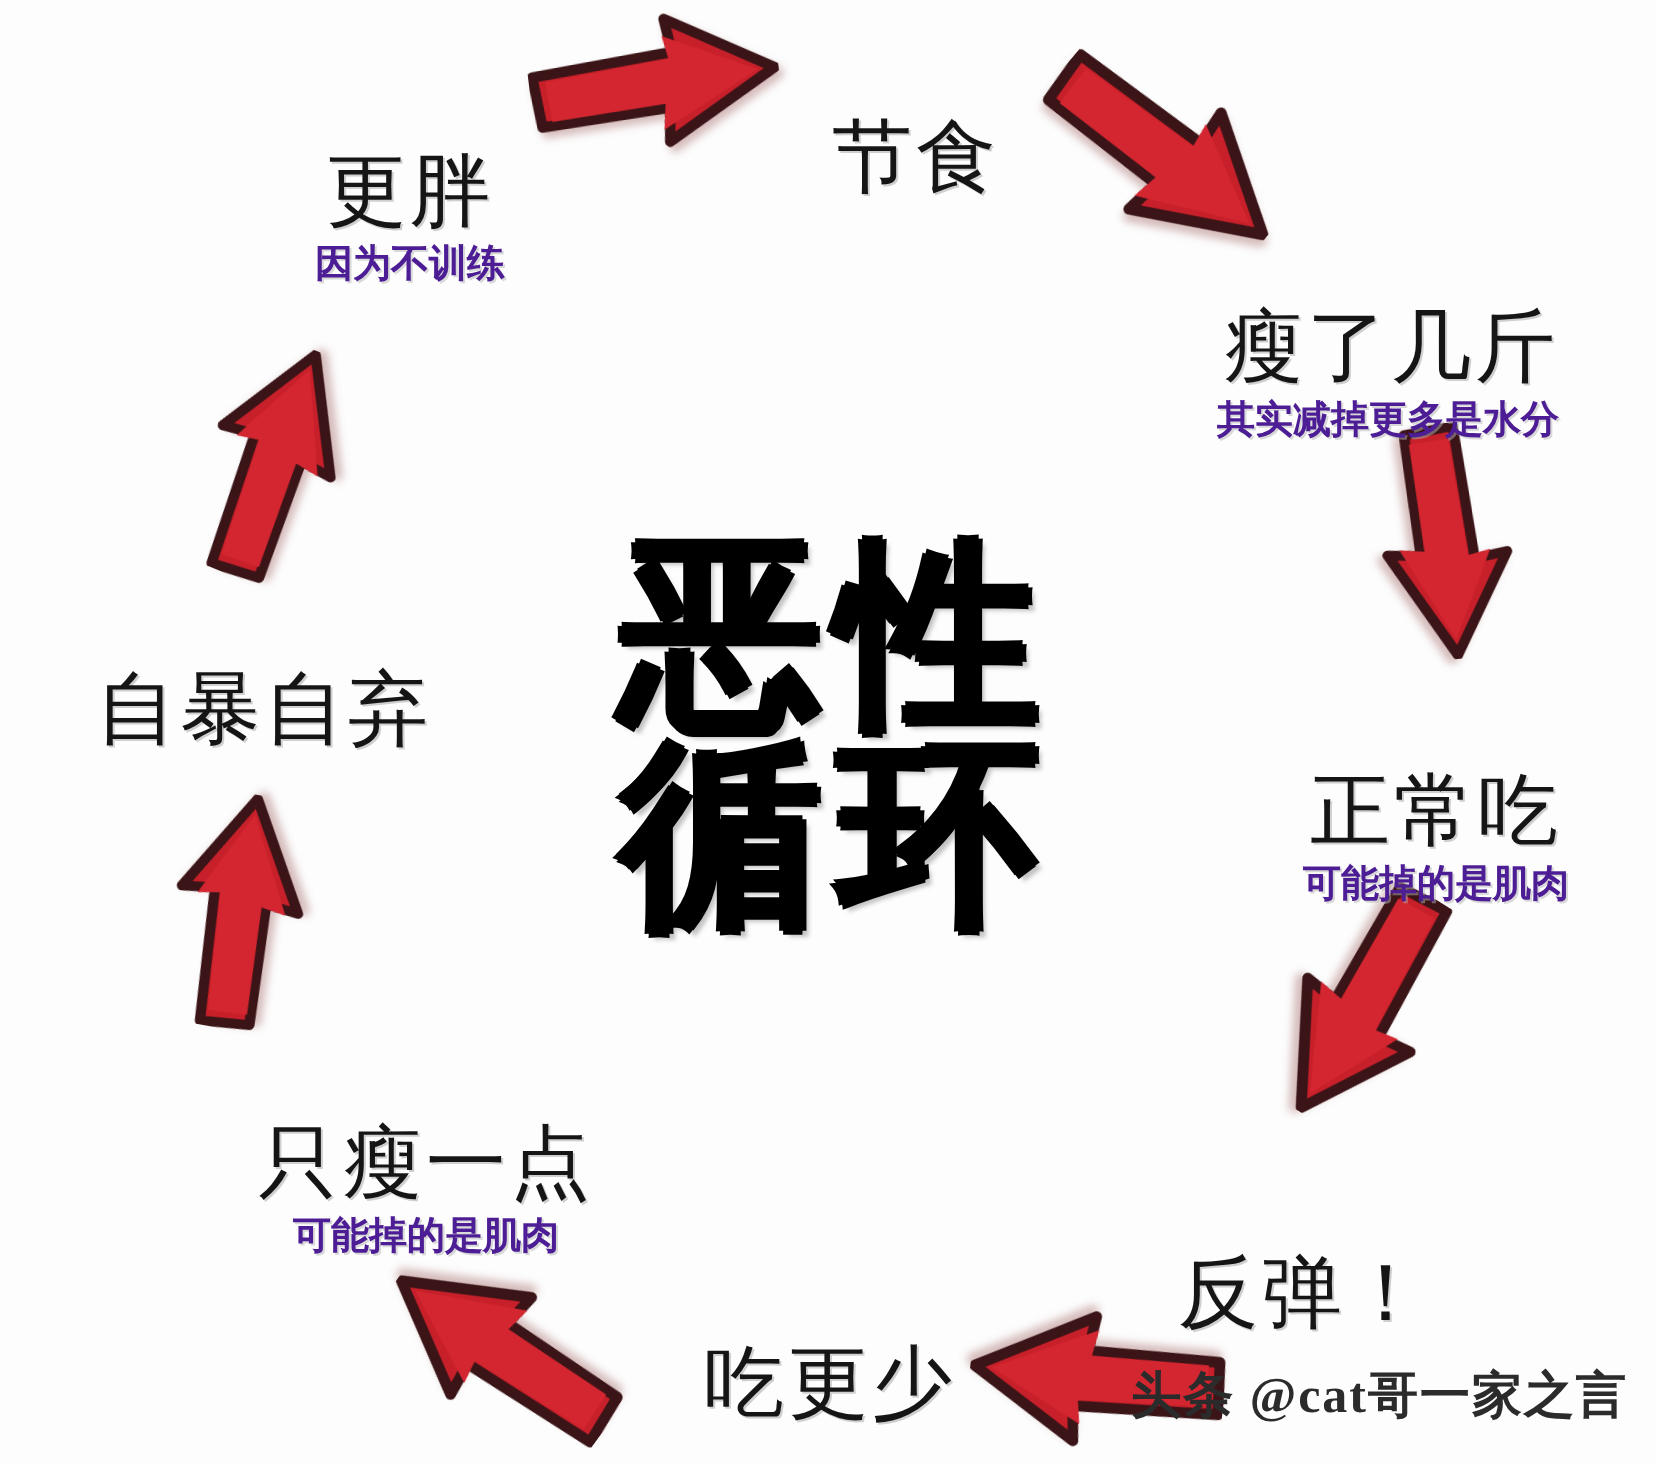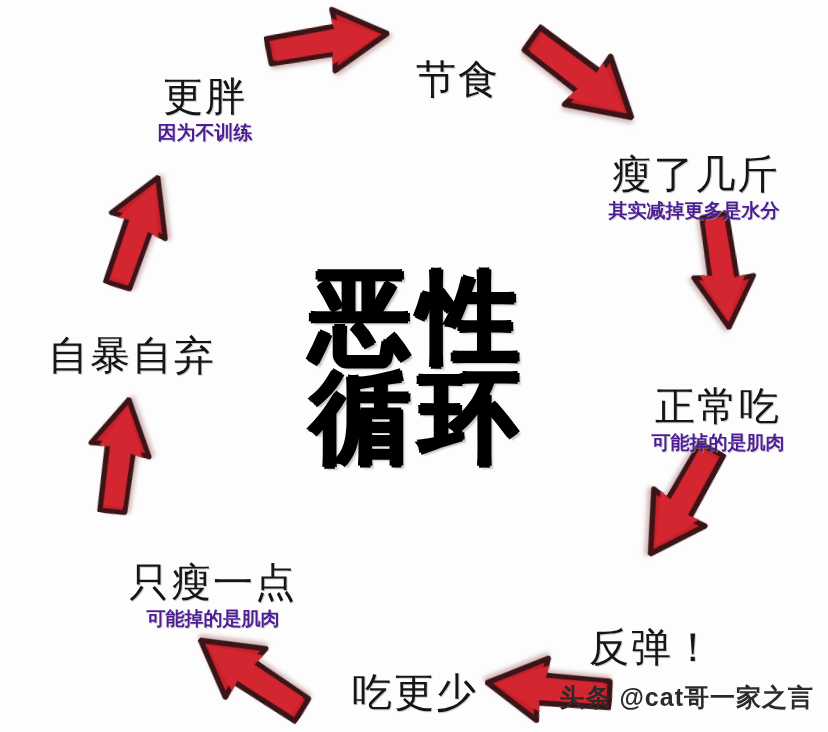--- a/index.html
+++ b/index.html
@@ -83,21 +83,21 @@
   
   #watermark {
     position: absolute;
     right: 14px;
     bottom: 18px;
     font-size: 25px;
     font-weight: 700;
     color: #2b2b2b;
     letter-spacing: 1px;
     white-space: nowrap;
-    font-family: Liberation Sans, sans-serif;
+    font-family: Liberation Serif, serif;
   }
 </style>
 </head>
 <body>
 
 <div id="canvas">
 
   <div class="arrow" style="left:265px; top:6px; width:125px; height:74px; transform: rotate(-7deg);">
     <svg viewBox="0 0 120 70" preserveAspectRatio="none">
       <polygon points="2,24 70,20 68,4 118,33 64,62 66,46 4,48" fill="#c8202a" stroke="#3a1417" stroke-width="5" stroke-linejoin="round"></polygon>

